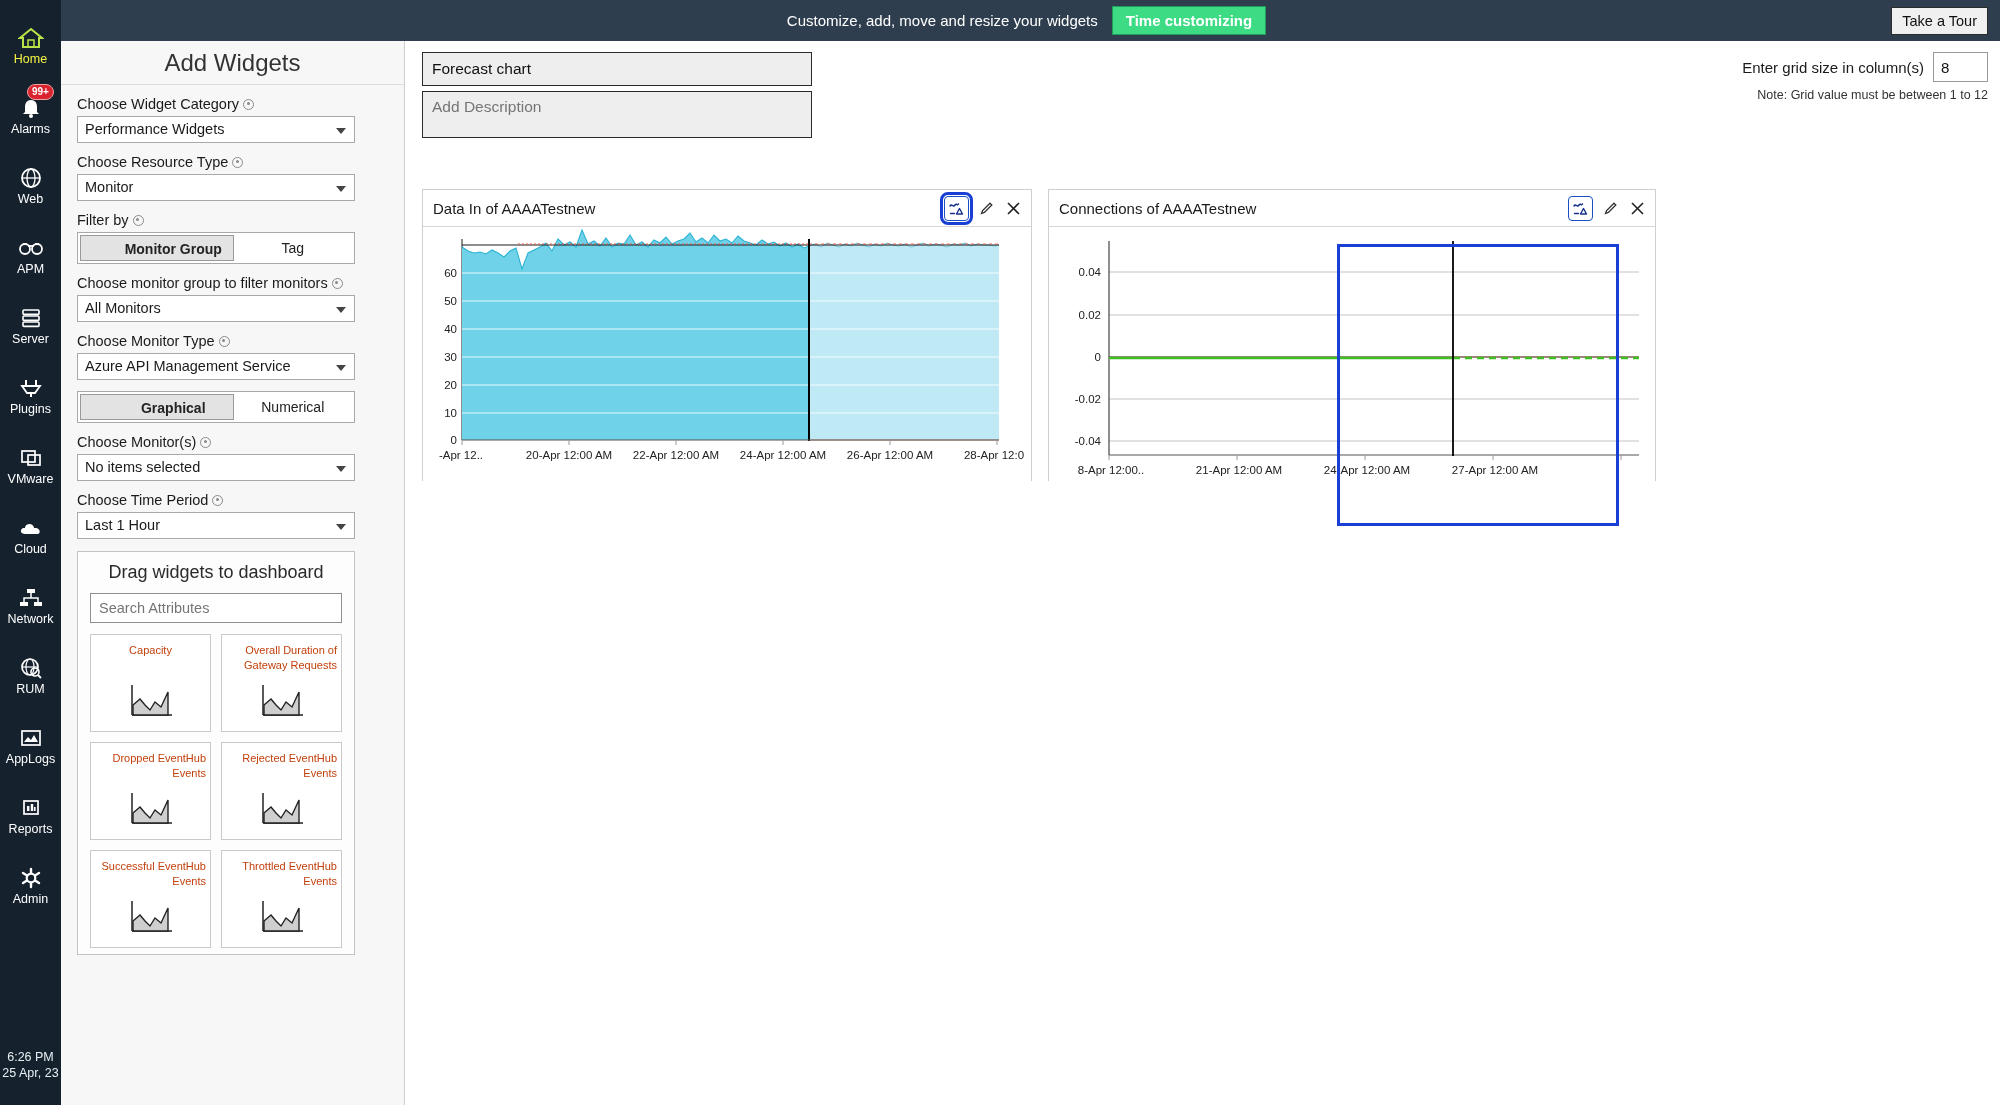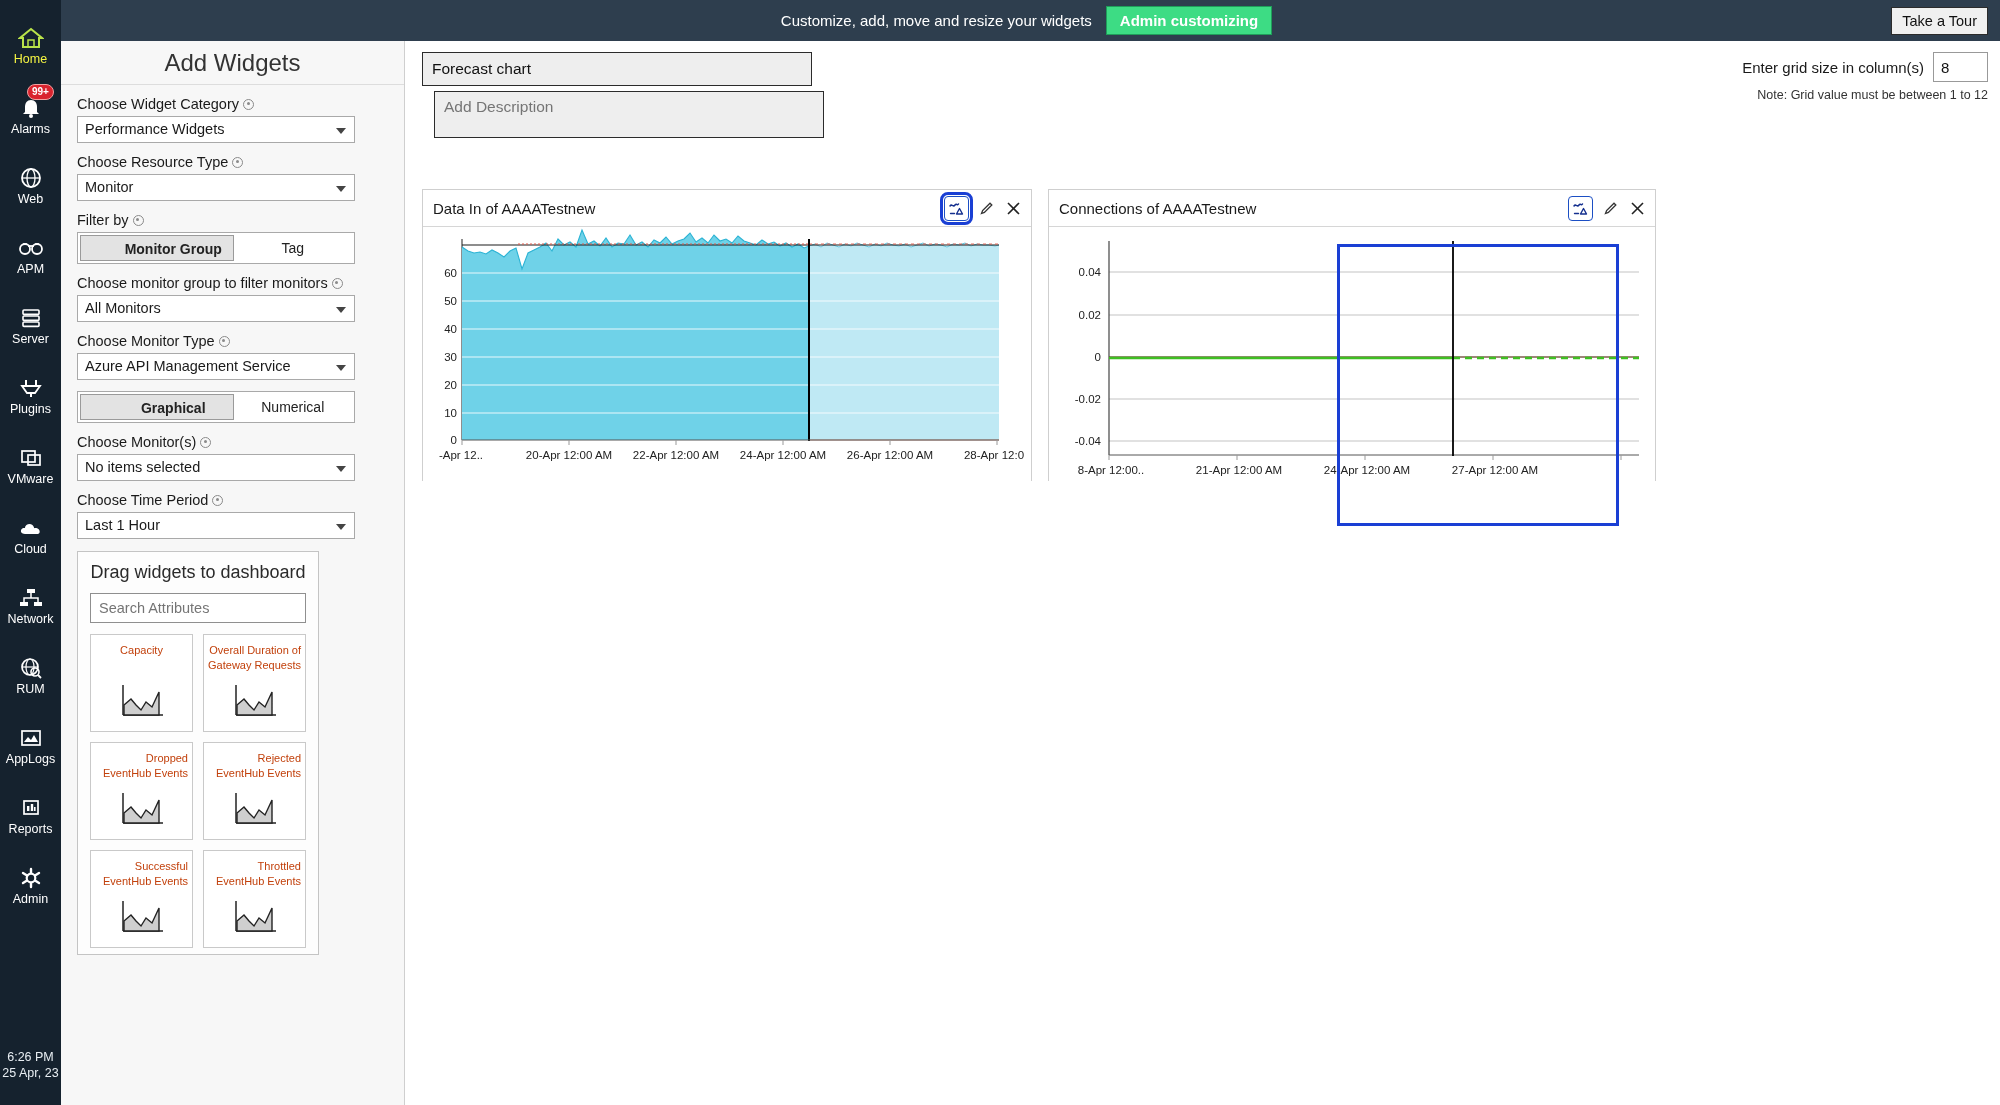--- a/index.html
+++ b/index.html
@@ -109,21 +109,21 @@
   .toggle-btn {
     flex:1; height:26px; line-height:26px; text-align:center;
     font-size:14px; color:#222; cursor:pointer;
   }
   .toggle-btn.on {
     background:#e3e3e3; border:1px solid #9a9a9a; font-weight:bold;padding-left:33px;
   }
 
   
   #drag-box {
-    width:242px; border:1px solid #c4c4c4; background:#fdfdfd;
+    width:278px; border:1px solid #c4c4c4; background:#fdfdfd;
     margin-top:12px; padding:10px 12px 6px 12px;
   }
   #drag-title { text-align:center; font-size:18px; color:#2a2a2a; margin-bottom:10px; }
   #search-attr {
     width:100%; height:30px; border:1px solid #8f8f8f; background:#ffffff;
     font-size:14.5px; color:#555; padding:0 8px;
     font-family:"Liberation Sans", sans-serif;
   }
   #widget-grid {
     display:grid; grid-template-columns:1fr 1fr; gap:10px;
@@ -149,21 +149,21 @@
   #title-input {
     position:absolute; left:17px; top:11px; width:390px; height:34px;
     border:1px solid #2b2b2b; background:#eeeeee;
     font-size:15.5px; color:#111; padding:0 9px;
     font-family:"Liberation Sans", sans-serif;
   }
   #desc-input {
     position:absolute; left:17px; top:50px; width:390px; height:47px;
     border:1px solid #2b2b2b; background:#eeeeee;
     font-size:15.5px; color:#444; padding:6px 9px;
-    font-family:"Liberation Sans", sans-serif; resize:none;margin-left:12px;
+    font-family:"Liberation Sans", sans-serif; resize:none;
   }
 
   #grid-size-wrap {
     position:absolute; right:12px; top:11px;
     display:flex; align-items:center; gap:9px;
   }
   #grid-size-label { font-size:15px; color:#1a1a1a; }
   #grid-size-input {
     width:55px; height:30px; border:1px solid #999; background:#ffffff;
     font-size:15px; color:#111; padding:0 7px;
@@ -360,21 +360,21 @@
 
   <div id="navclock">
     <div>6:26 PM</div>
     <div>25 Apr, 23</div>
   </div>
 </div>
 
 <div id="topbar">
   <div id="topbar-center">
     <span id="customize-text">Customize, add, move and resize your widgets</span>
-    <button id="done-customizing">Admin customizing</button>
+    <button id="done-customizing">Time customizing</button>
   </div>
   <button id="take-tour">Take a Tour</button>
 </div>
 
 <div id="sidebar">
   <div id="sidebar-title">Add Widgets</div>
 
   <div id="sidebar-body">
 
     <div class="field">

